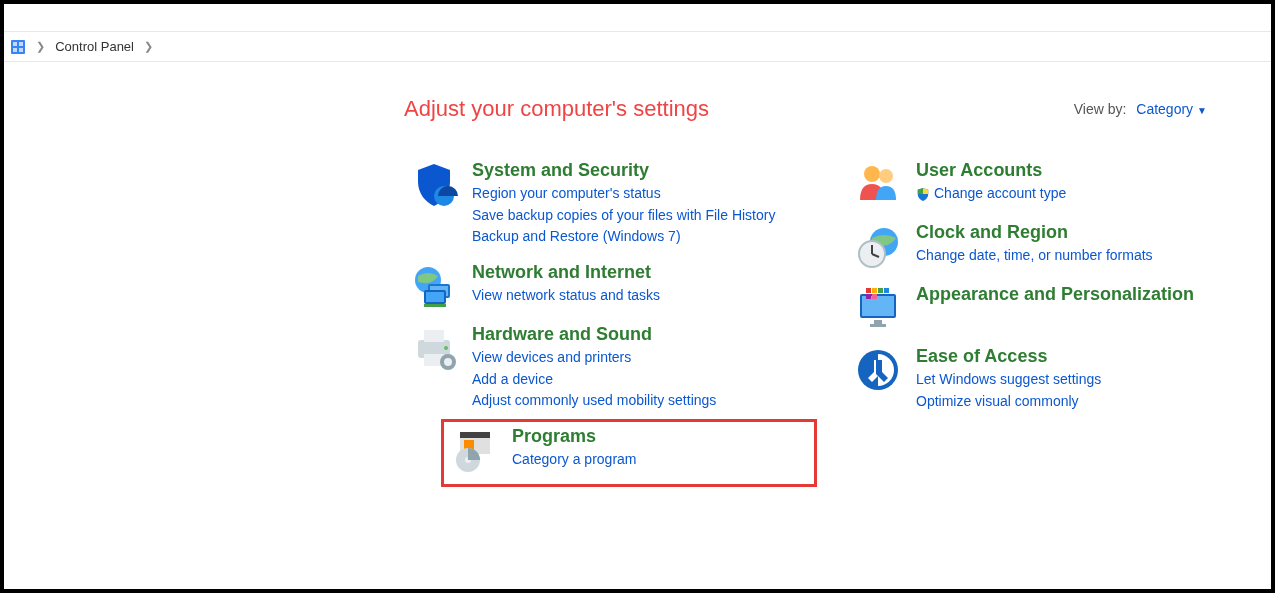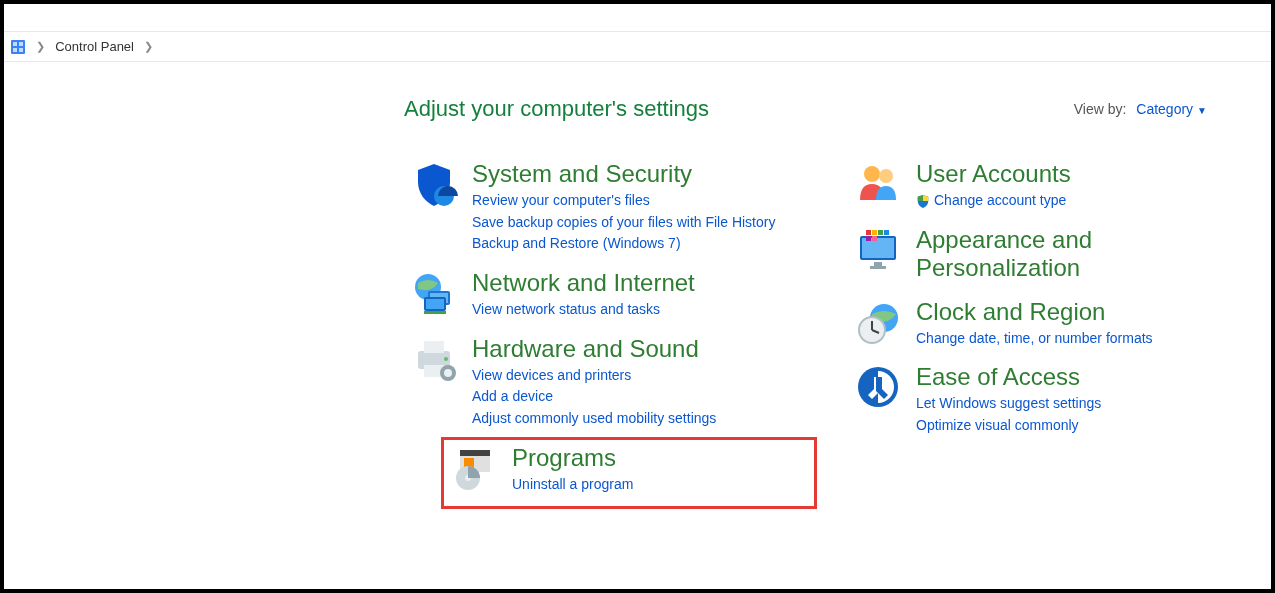--- a/index.html
+++ b/index.html
@@ -34,21 +34,21 @@
     position: relative;
   }
   .header-row {
     display: flex;
     justify-content: space-between;
     align-items: center;
     padding-right: 24px;
     margin-bottom: 34px;
   }
   .page-title {
-    color: #15803d;
+    color: #ef4444;
     font-size: 22px;
     font-weight: 400;
   }
   .viewby {
     font-size: 14px;
     color: #555;
   }
   .viewby a { color: #0b57d0; text-decoration: none; margin-left: 6px; }
   .caret { font-size: 10px; color: #0b57d0; margin-left: 4px; }
   .columns {
@@ -66,22 +66,22 @@
     position: relative;
   }
   .icon {
     width: 48px;
     height: 48px;
     flex-shrink: 0;
   }
   .cat-body { display: flex; flex-direction: column; }
   .cat-title {
     color: #2e7d32;
-    font-size: 24px;
-    font-weight: 400;
+    font-size: 18px;
+    font-weight: 700;
     text-decoration: none;
     margin-bottom: 2px;
   }
   .cat-link {
     color: #0b57d0;
     font-size: 14px;
     text-decoration: none;
     line-height: 1.55;
     display: flex;
     align-items: center;
@@ -133,21 +133,21 @@
     <div class="col col-left">
 
       <div class="category">
         <svg class="icon" viewBox="0 0 48 48">
           <path d="M24 4 L40 10 V22 C40 33 33 42 24 46 C15 42 8 33 8 22 V10 Z" fill="#0b57d0"></path>
           <circle cx="34" cy="36" r="10" fill="#1e88e5"></circle>
           <path d="M28 36 a10 10 0 0 1 20 0 z" fill="#0d47a1"></path>
         </svg>
         <div class="cat-body">
           <a href="#" class="cat-title">System and Security</a>
-          <a href="#" class="cat-link">Review your computer's files</a>
+          <a href="#" class="cat-link">Region your computer's status</a>
           <a href="#" class="cat-link">Save backup copies of your files with File History</a>
           <a href="#" class="cat-link">Backup and Restore (Windows 7)</a>
         </div>
       </div>
 
       <div class="category">
         <svg class="icon" viewBox="0 0 48 48">
           <circle cx="18" cy="18" r="13" fill="#42a5f5"></circle>
           <path d="M8 14 q10 -6 20 0 q-6 10 -20 6" fill="#81c784"></path>
           <rect x="18" y="22" width="22" height="14" rx="2" fill="#1976d2"></rect>
@@ -183,21 +183,21 @@
         <svg class="icon" viewBox="0 0 48 48">
           <rect x="10" y="6" width="30" height="22" fill="#e0e0e0"></rect>
           <rect x="10" y="6" width="30" height="6" fill="#424242"></rect>
           <rect x="14" y="14" width="10" height="10" fill="#fb8c00"></rect>
           <circle cx="18" cy="34" r="12" fill="#cfd8dc"></circle>
           <circle cx="18" cy="34" r="3" fill="#eceff1"></circle>
           <path d="M18 22 a12 12 0 0 1 12 12 l-12 0 z" fill="#90a4ae"></path>
         </svg>
         <div class="cat-body">
           <a href="#" class="cat-title">Programs</a>
-          <a href="#" class="cat-link">Uninstall a program</a>
+          <a href="#" class="cat-link">Category a program</a>
         </div>
       </div>
 
     </div>
 
     <div class="col col-right">
 
       <div class="category">
         <svg class="icon" viewBox="0 0 48 48">
           <circle cx="18" cy="14" r="8" fill="#ffb74d"></circle>
@@ -208,20 +208,34 @@
         <div class="cat-body">
           <a href="#" class="cat-title">User Accounts</a>
           <a href="#" class="cat-link">
             <svg class="shield-mini" viewBox="0 0 16 16">
               <path d="M8 1 L14 3 V8 C14 12 11 15 8 16 C5 15 2 12 2 8 V3 Z" fill="#1976d2"></path>
               <path d="M8 1 L14 3 V8 L8 8 Z" fill="#fdd835"></path>
               <path d="M8 8 L2 8 V3 L8 1 Z" fill="#43a047"></path>
             </svg>
             <span>Change account type</span>
           </a>
+        </div>
+      </div>
+
+      <div class="category">
+        <svg class="icon" viewBox="0 0 48 48">
+          <circle cx="30" cy="20" r="14" fill="#42a5f5"></circle>
+          <path d="M18 16 q12 -6 24 0 q-8 12 -24 6" fill="#81c784"></path>
+          <circle cx="18" cy="32" r="13" fill="#eceff1" stroke="#b0bec5" stroke-width="2"></circle>
+          <line x1="18" y1="32" x2="18" y2="23" stroke="#424242" stroke-width="2"></line>
+          <line x1="18" y1="32" x2="25" y2="35" stroke="#424242" stroke-width="2"></line>
+        </svg>
+        <div class="cat-body">
+          <a href="#" class="cat-title">Clock and Region</a>
+          <a href="#" class="cat-link">Change date, time, or number formats</a>
         </div>
       </div>
 
       <div class="category">
         <svg class="icon" viewBox="0 0 48 48">
           <rect x="6" y="10" width="36" height="24" rx="2" fill="#1565c0"></rect>
           <rect x="8" y="12" width="32" height="20" fill="#64b5f6"></rect>
           <rect x="20" y="36" width="8" height="4" fill="#90a4ae"></rect>
           <rect x="16" y="40" width="16" height="3" fill="#90a4ae"></rect>
           <rect x="12" y="4" width="5" height="5" fill="#e53935"></rect>
@@ -231,34 +245,20 @@
           <rect x="12" y="10" width="5" height="5" fill="#8e24aa"></rect>
           <rect x="18" y="10" width="5" height="5" fill="#f06292"></rect>
         </svg>
         <div class="cat-body">
           <a href="#" class="cat-title">Appearance and Personalization</a>
         </div>
       </div>
 
       <div class="category">
         <svg class="icon" viewBox="0 0 48 48">
-          <circle cx="30" cy="20" r="14" fill="#42a5f5"></circle>
-          <path d="M18 16 q12 -6 24 0 q-8 12 -24 6" fill="#81c784"></path>
-          <circle cx="18" cy="32" r="13" fill="#eceff1" stroke="#b0bec5" stroke-width="2"></circle>
-          <line x1="18" y1="32" x2="18" y2="23" stroke="#424242" stroke-width="2"></line>
-          <line x1="18" y1="32" x2="25" y2="35" stroke="#424242" stroke-width="2"></line>
-        </svg>
-        <div class="cat-body">
-          <a href="#" class="cat-title">Clock and Region</a>
-          <a href="#" class="cat-link">Change date, time, or number formats</a>
-        </div>
-      </div>
-
-      <div class="category">
-        <svg class="icon" viewBox="0 0 48 48">
           <circle cx="24" cy="24" r="20" fill="#1565c0"></circle>
           <path d="M24 8 a16 16 0 0 1 0 32 z" fill="#fff"></path>
           <path d="M20 14 l0 12 -6 6 4 4 8 -8 0 -14 z" fill="#fff"></path>
           <path d="M28 14 l0 12 6 6 -4 4 -8 -8 0 -14 z" fill="#1565c0"></path>
         </svg>
         <div class="cat-body">
           <a href="#" class="cat-title">Ease of Access</a>
           <a href="#" class="cat-link">Let Windows suggest settings</a>
           <a href="#" class="cat-link">Optimize visual commonly</a>
         </div>

